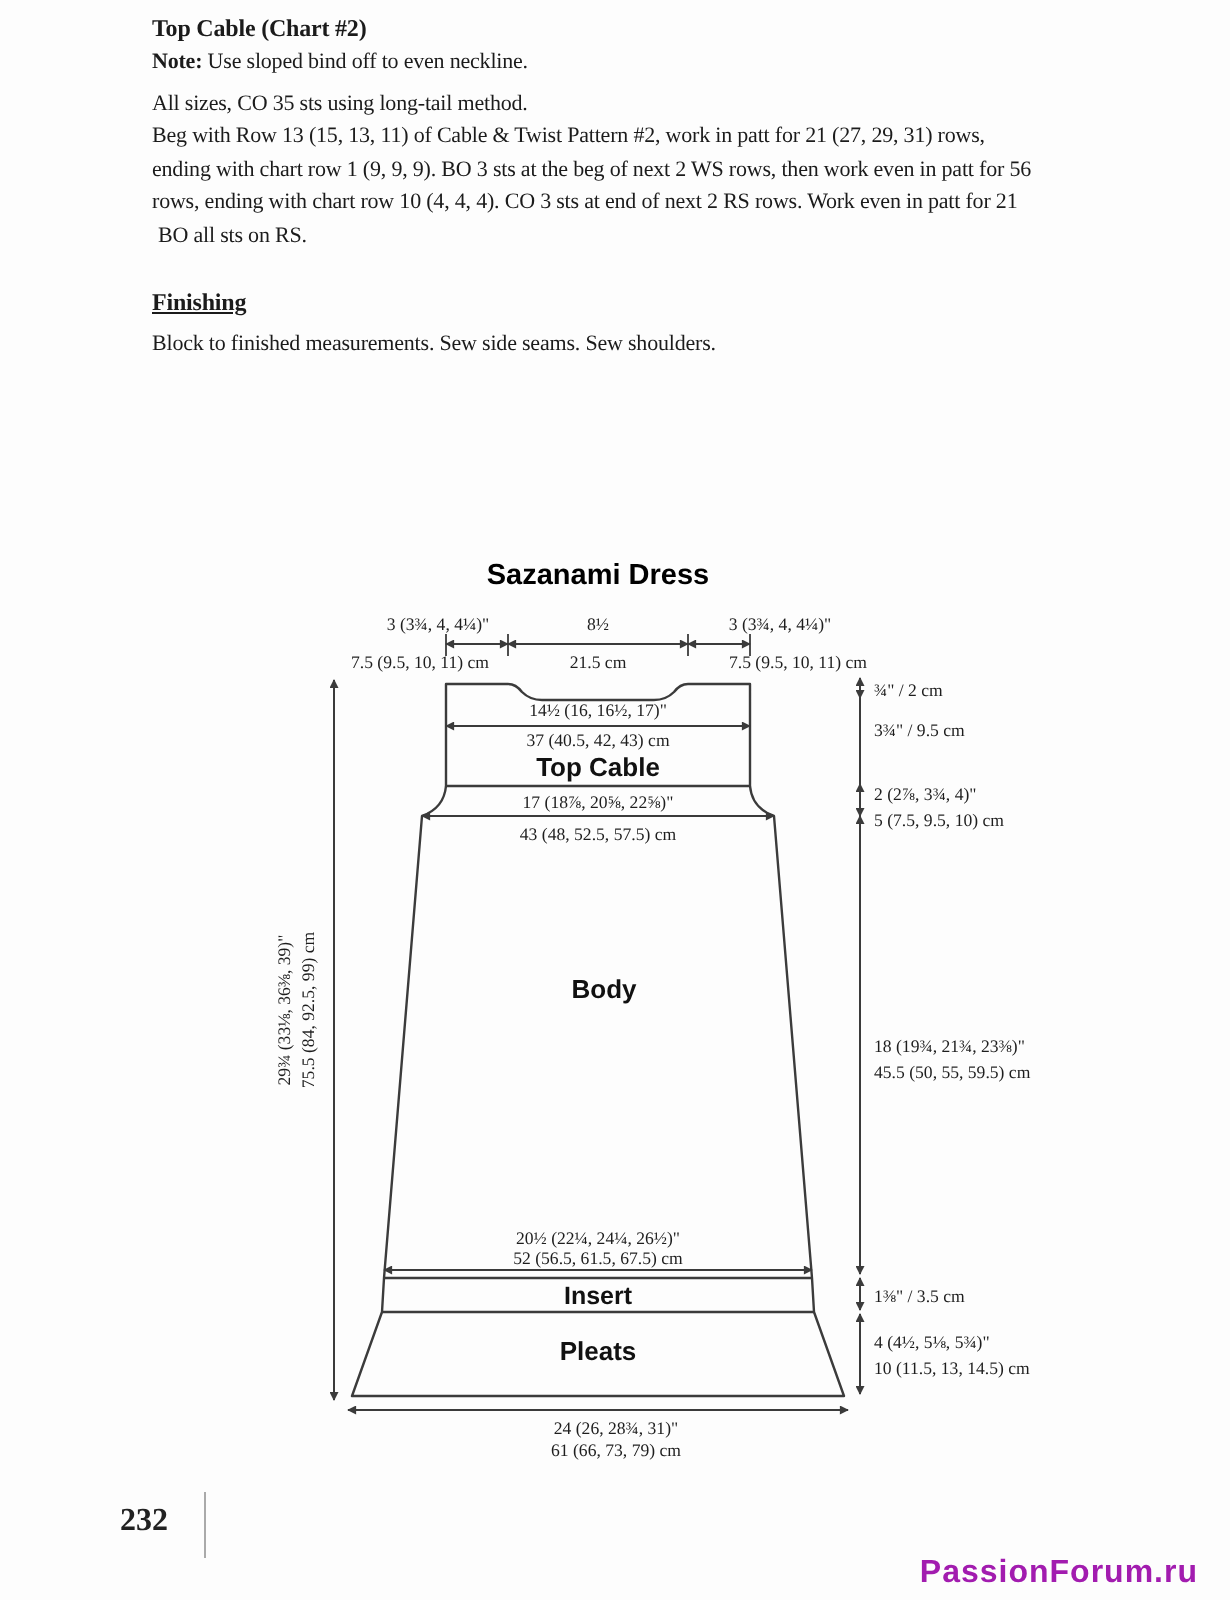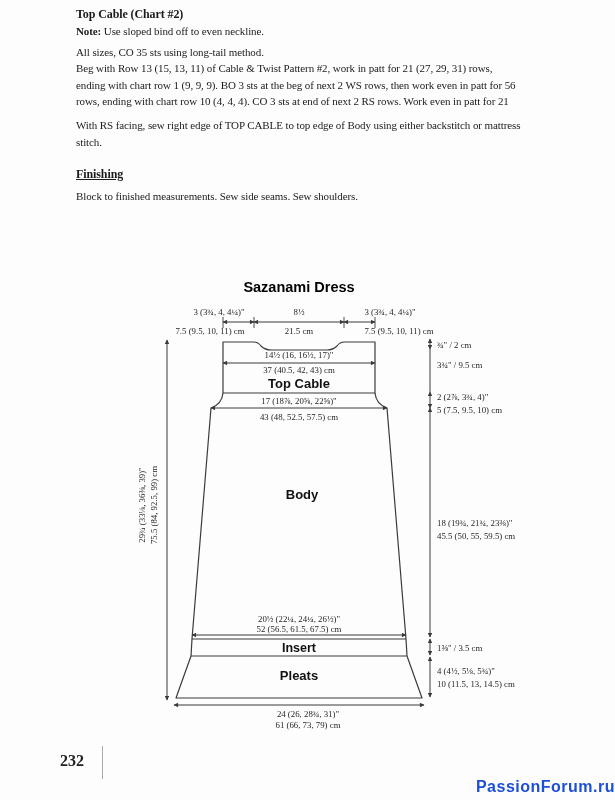--- a/index.html
+++ b/index.html
@@ -21,42 +21,39 @@
   .outline{stroke:#3b3b3b;stroke-width:1.2;fill:none;stroke-linejoin:round;}
   .dimline{stroke:#3b3b3b;stroke-width:1;fill:none;}
   .tick{stroke:#3b3b3b;stroke-width:0.9;}
   .dim{font-family:"Liberation Serif", serif;font-size:8.8px;fill:#1e1e1e;}
   .mid{text-anchor:middle;}
   .lbl{font-family:"Liberation Sans", sans-serif;font-size:13px;font-weight:600;fill:#111;text-anchor:middle;}
   .title-txt{font-family:"Liberation Sans", sans-serif;font-size:14.5px;font-weight:700;fill:#000;text-anchor:middle;}
   .page-num{position:absolute;left:60px;top:752px;font-size:16px;font-weight:bold;color:#222;}
   .page-rule{position:absolute;left:102px;top:746px;width:1px;height:33px;background:#aaa;}
   .watermark{
-    position:absolute;right:0;bottom:4px;
-    font-family:"Liberation Sans", sans-serif;font-size:16px;font-weight:700;color:#1d4ed8;
+    position:absolute;right:16px;bottom:4px;
+    font-family:"Liberation Sans", sans-serif;font-size:16px;font-weight:700;color:#a21caf;
     letter-spacing:0.5px;
     text-align:center;
   }
 </style>
 </head>
 <body>
 
 <div class="instructions">
   <div class="h-bold line">Top Cable (Chart #2)</div>
   <div class="note-line line"><span class="b">Note:</span><span> Use sloped bind off to even neckline.</span></div>
   <div class="para1">
     <div class="line">All sizes, CO 35 sts using long-tail method.</div>
     <div class="line">Beg with Row 13 (15, 13, 11) of Cable &amp; Twist Pattern #2, work in patt for 21 (27, 29, 31) rows,</div>
     <div class="line">ending with chart row 1 (9, 9, 9).  BO 3 sts at the beg of next 2 WS rows, then work even in patt for 56</div>
     <div class="line">rows, ending with chart row 10 (4, 4, 4). CO 3 sts at end of next 2 RS rows. Work even in patt for 21</div>
   </div>
-  <div class="sew-para">
-    <div class="line">With RS facing, sew right edge of TOP CABLE to top edge of Body using either backstitch or mattress</div>
-    <div class="line">stitch.</div>
-  </div>
+  <div class="bo-line line">BO all sts on RS.</div>
   <div class="h-bold finishing line">Finishing</div>
   <div class="block-line line">Block to finished measurements.  Sew side seams. Sew shoulders.</div>
 </div>
 
 <svg class="schematic" width="490" height="480" viewBox="0 0 490 480">
   <defs>
     <marker id="ah" viewBox="0 0 10 10" refX="9" refY="5" markerWidth="5.5" markerHeight="4.5" orient="auto-start-reverse">
       <path d="M0,0 L10,5 L0,10 z" fill="#3b3b3b"></path>
     </marker>
   </defs>

